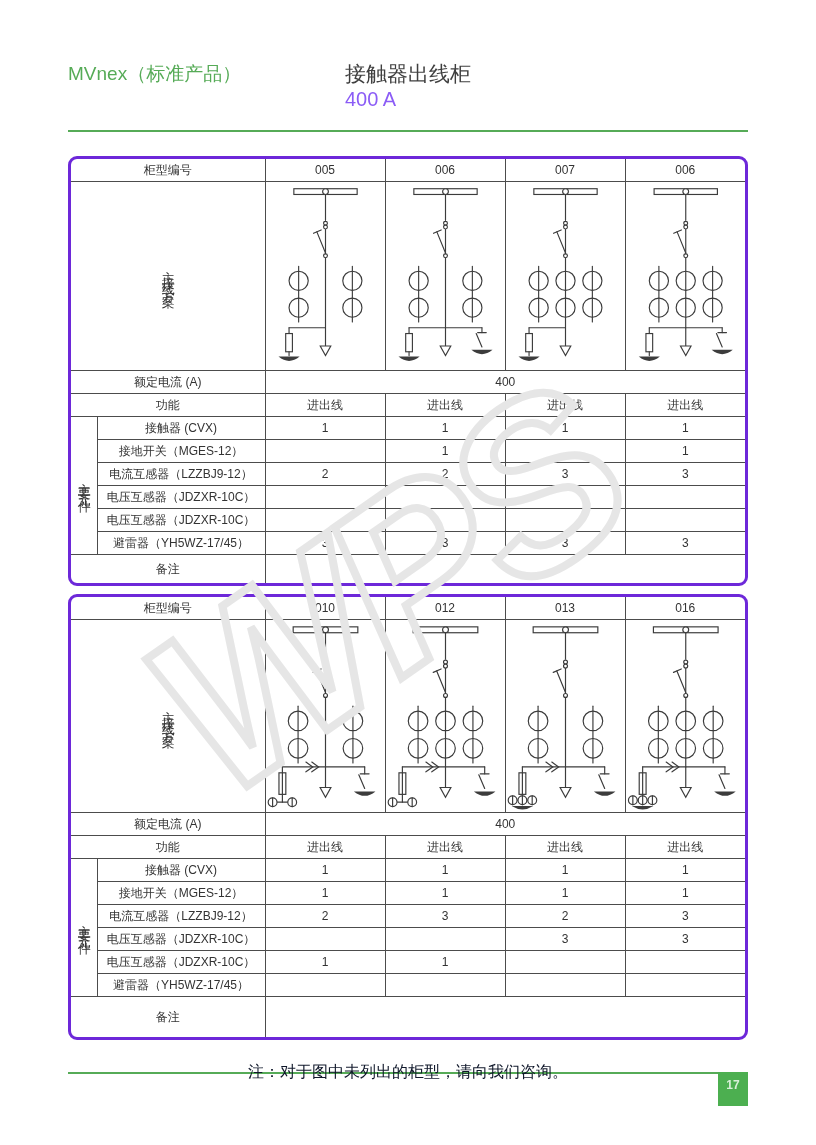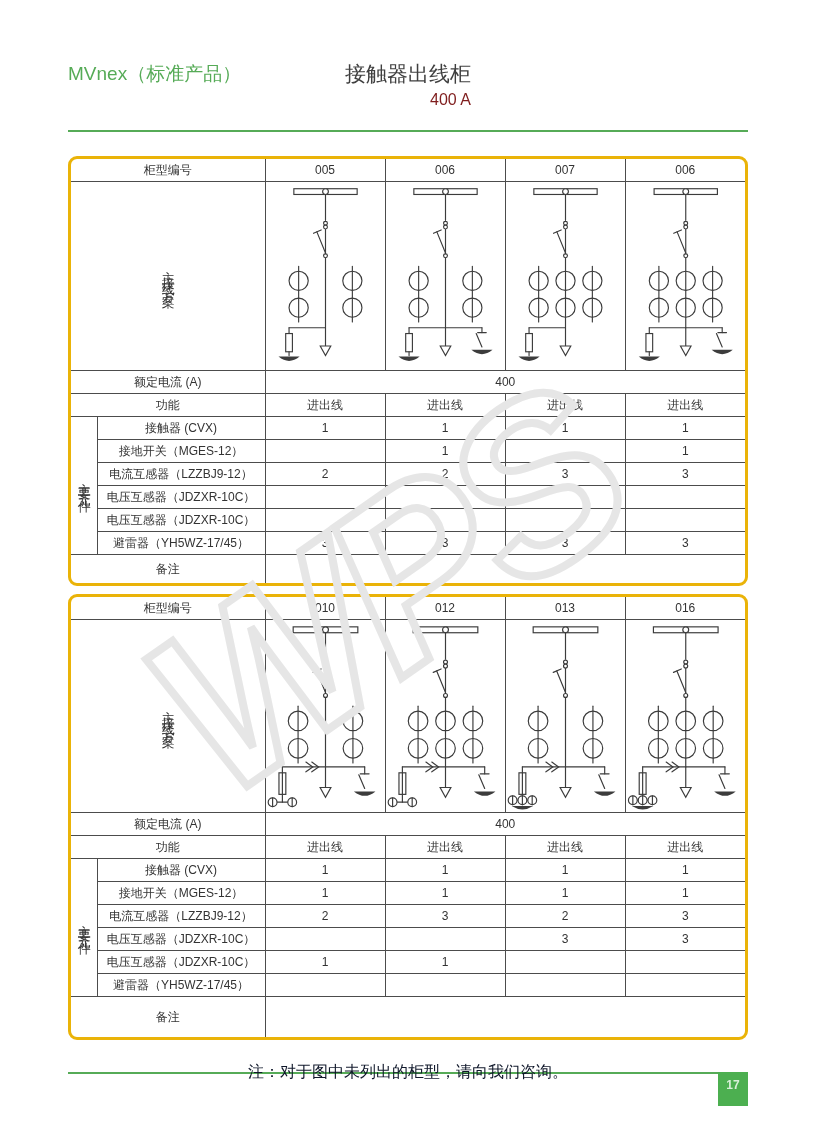--- a/index.html
+++ b/index.html
@@ -6,25 +6,25 @@
   body{
     width:816px;height:1145px;position:relative;overflow:hidden;
     font-family:"Liberation Sans","DejaVu Sans",sans-serif;color:#3d3d3d;
   }
   .page{position:absolute;inset:0;padding:0 68px;box-sizing:border-box;}
   
   .page-header{display:flex;margin-top:60px;}
   .brand{width:277px;}
   .brand-line{color:#56ab57;font-size:19px;line-height:28px;}
   .doc-title .title-main{font-size:21px;color:#3f3f3f;line-height:27px;}
-  .doc-title .title-sub{font-size:16px;color:#7f1d1d;line-height:25px;text-align:right;}
+  .doc-title .title-sub{font-size:20px;color:#8b5cf6;line-height:25px;}
   .green-rule{border-top:2px solid #56ab57;margin-top:18px;}
   
   #tables{margin-top:24px;position:relative;z-index:1;}
-  .table-frame{border:3px solid #eab308;border-radius:9px;overflow:hidden;margin-bottom:8px;background:#fff;}
+  .table-frame{border:3px solid #6d28d9;border-radius:9px;overflow:hidden;margin-bottom:8px;background:#fff;}
   table.spec-table{width:100%;border-collapse:collapse;border-style:hidden;table-layout:fixed;}
   table.spec-table td{border:1px solid #4c4c4c;text-align:center;font-size:12px;color:#333;padding:0;overflow:hidden;}
   tr.r-code td{height:22px;}
   .t0 tr.r-diag td{height:188px;}
   .t1 tr.r-diag td{height:192px;}
   tr.r-std td{height:22px;}
   .t0 tr.r-remark td{height:28px;}
   .t1 tr.r-remark td{height:40px;}
   .vtext{writing-mode:vertical-lr;text-orientation:upright;letter-spacing:6px;font-size:13px;color:#333;display:inline-block;}
   td.diag-cell svg{display:block;width:100%;height:100%;}

